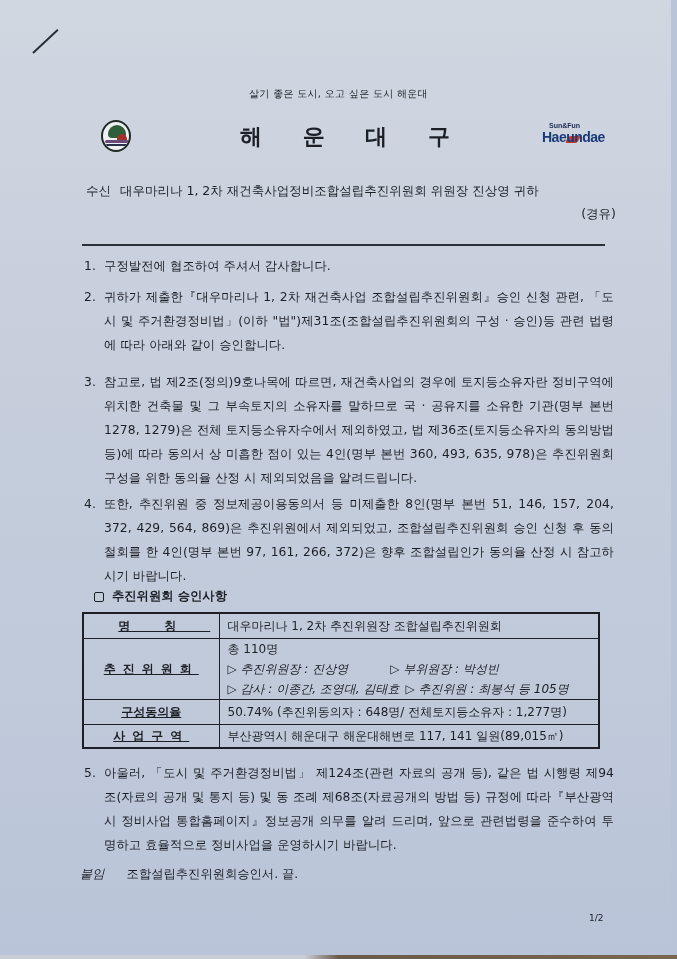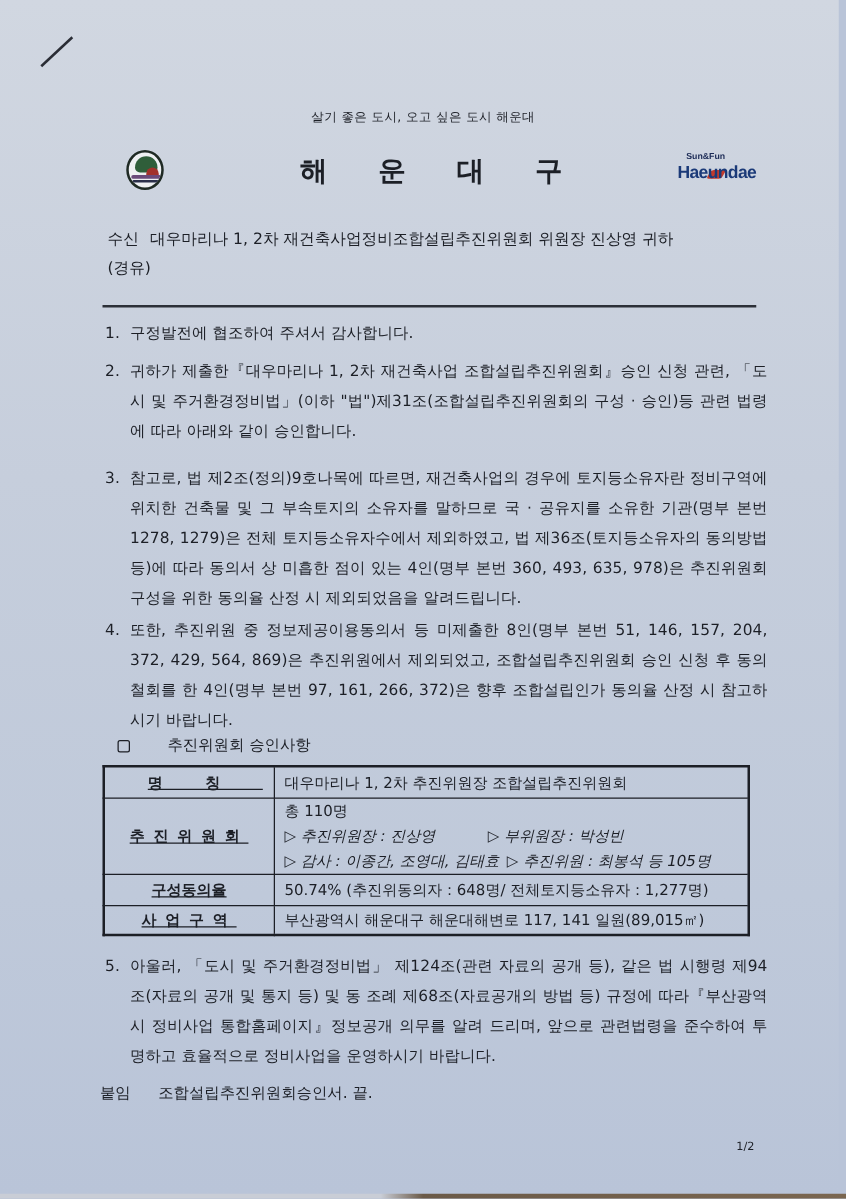--- a/index.html
+++ b/index.html
@@ -77,42 +77,42 @@
     .brand .flame {
       position: absolute; left: 26px; top: 14px; width: 12px; height: 7px;
       background: #c23a2c; transform: skewX(-30deg); border-radius: 2px;
     }
 
     .meta {
       position: absolute; left: 86px; width: 530px; font-size: 12.5px; line-height: 22px;
     }
     .meta .lbl { margin-right: 9px; }
     .m-recv { top: 180px; }
-    .m-via { top: 203px; }
+    .m-via { top: 203px; text-align: right; }
     .m-subj { top: 226px; }
     .divider {
       position: absolute; left: 82px; top: 244px; width: 523px; height: 1.5px;
       background: #2c3038;
     }
 
     .para {
       position: absolute; left: 84px; width: 530px;
       font-size: 12.3px; line-height: 24px; letter-spacing: 0.1px;
     }
     .para .num { position: absolute; left: 0; top: 0; }
     .para .body { padding-left: 20px; text-align: justify; }
     .p1 { top: 254px; }
     .p2 { top: 285px; }
     .p3 { top: 370px; }
     .p4 { top: 492px; }
     .p5 { top: 761px; }
 
     .section-head {
-      position: absolute; left: 94px; top: 588px; font-size: 12.3px; font-weight: normal;
-      display: flex; align-items: center; gap: 22px;
+      position: absolute; left: 94px; top: 588px; font-size: 12.3px; font-weight: bold;
+      display: flex; align-items: center;
     }
     .section-head .box {
       display: inline-block; width: 10px; height: 10px; border: 1.3px solid #1c1f26;
       border-radius: 2px; margin-right: 8px;
     }
 
     table.approval {
       position: absolute; left: 82px; top: 612px; width: 518px;
       border-collapse: collapse;
       border: 2px solid #1c1f26;
@@ -132,21 +132,21 @@
     table.approval tr.r-rate td { height: 25px; }
     table.approval tr.r-area td { height: 24px; }
     .key-spaced { letter-spacing: 34px; padding-left: 34px !important; }
     .key-spaced2 { letter-spacing: 7px; }
     .member-line { display: flex; font-style: italic; }
     .member-line .gap { width: 42px; }
 
     .attach {
       position: absolute; left: 80px; top: 866px; font-size: 12.3px;
     }
-    .attach .lbl { margin-right: 22px; }
+    .attach .lbl { margin-right: 22px; font-style: italic; }
     .page-no {
       position: absolute; left: 589px; top: 913px; font-size: 9px;
     }
   </style>
 </head>
 <body>
 
 <div class="page">
 
   <div class="pen-mark"></div>

